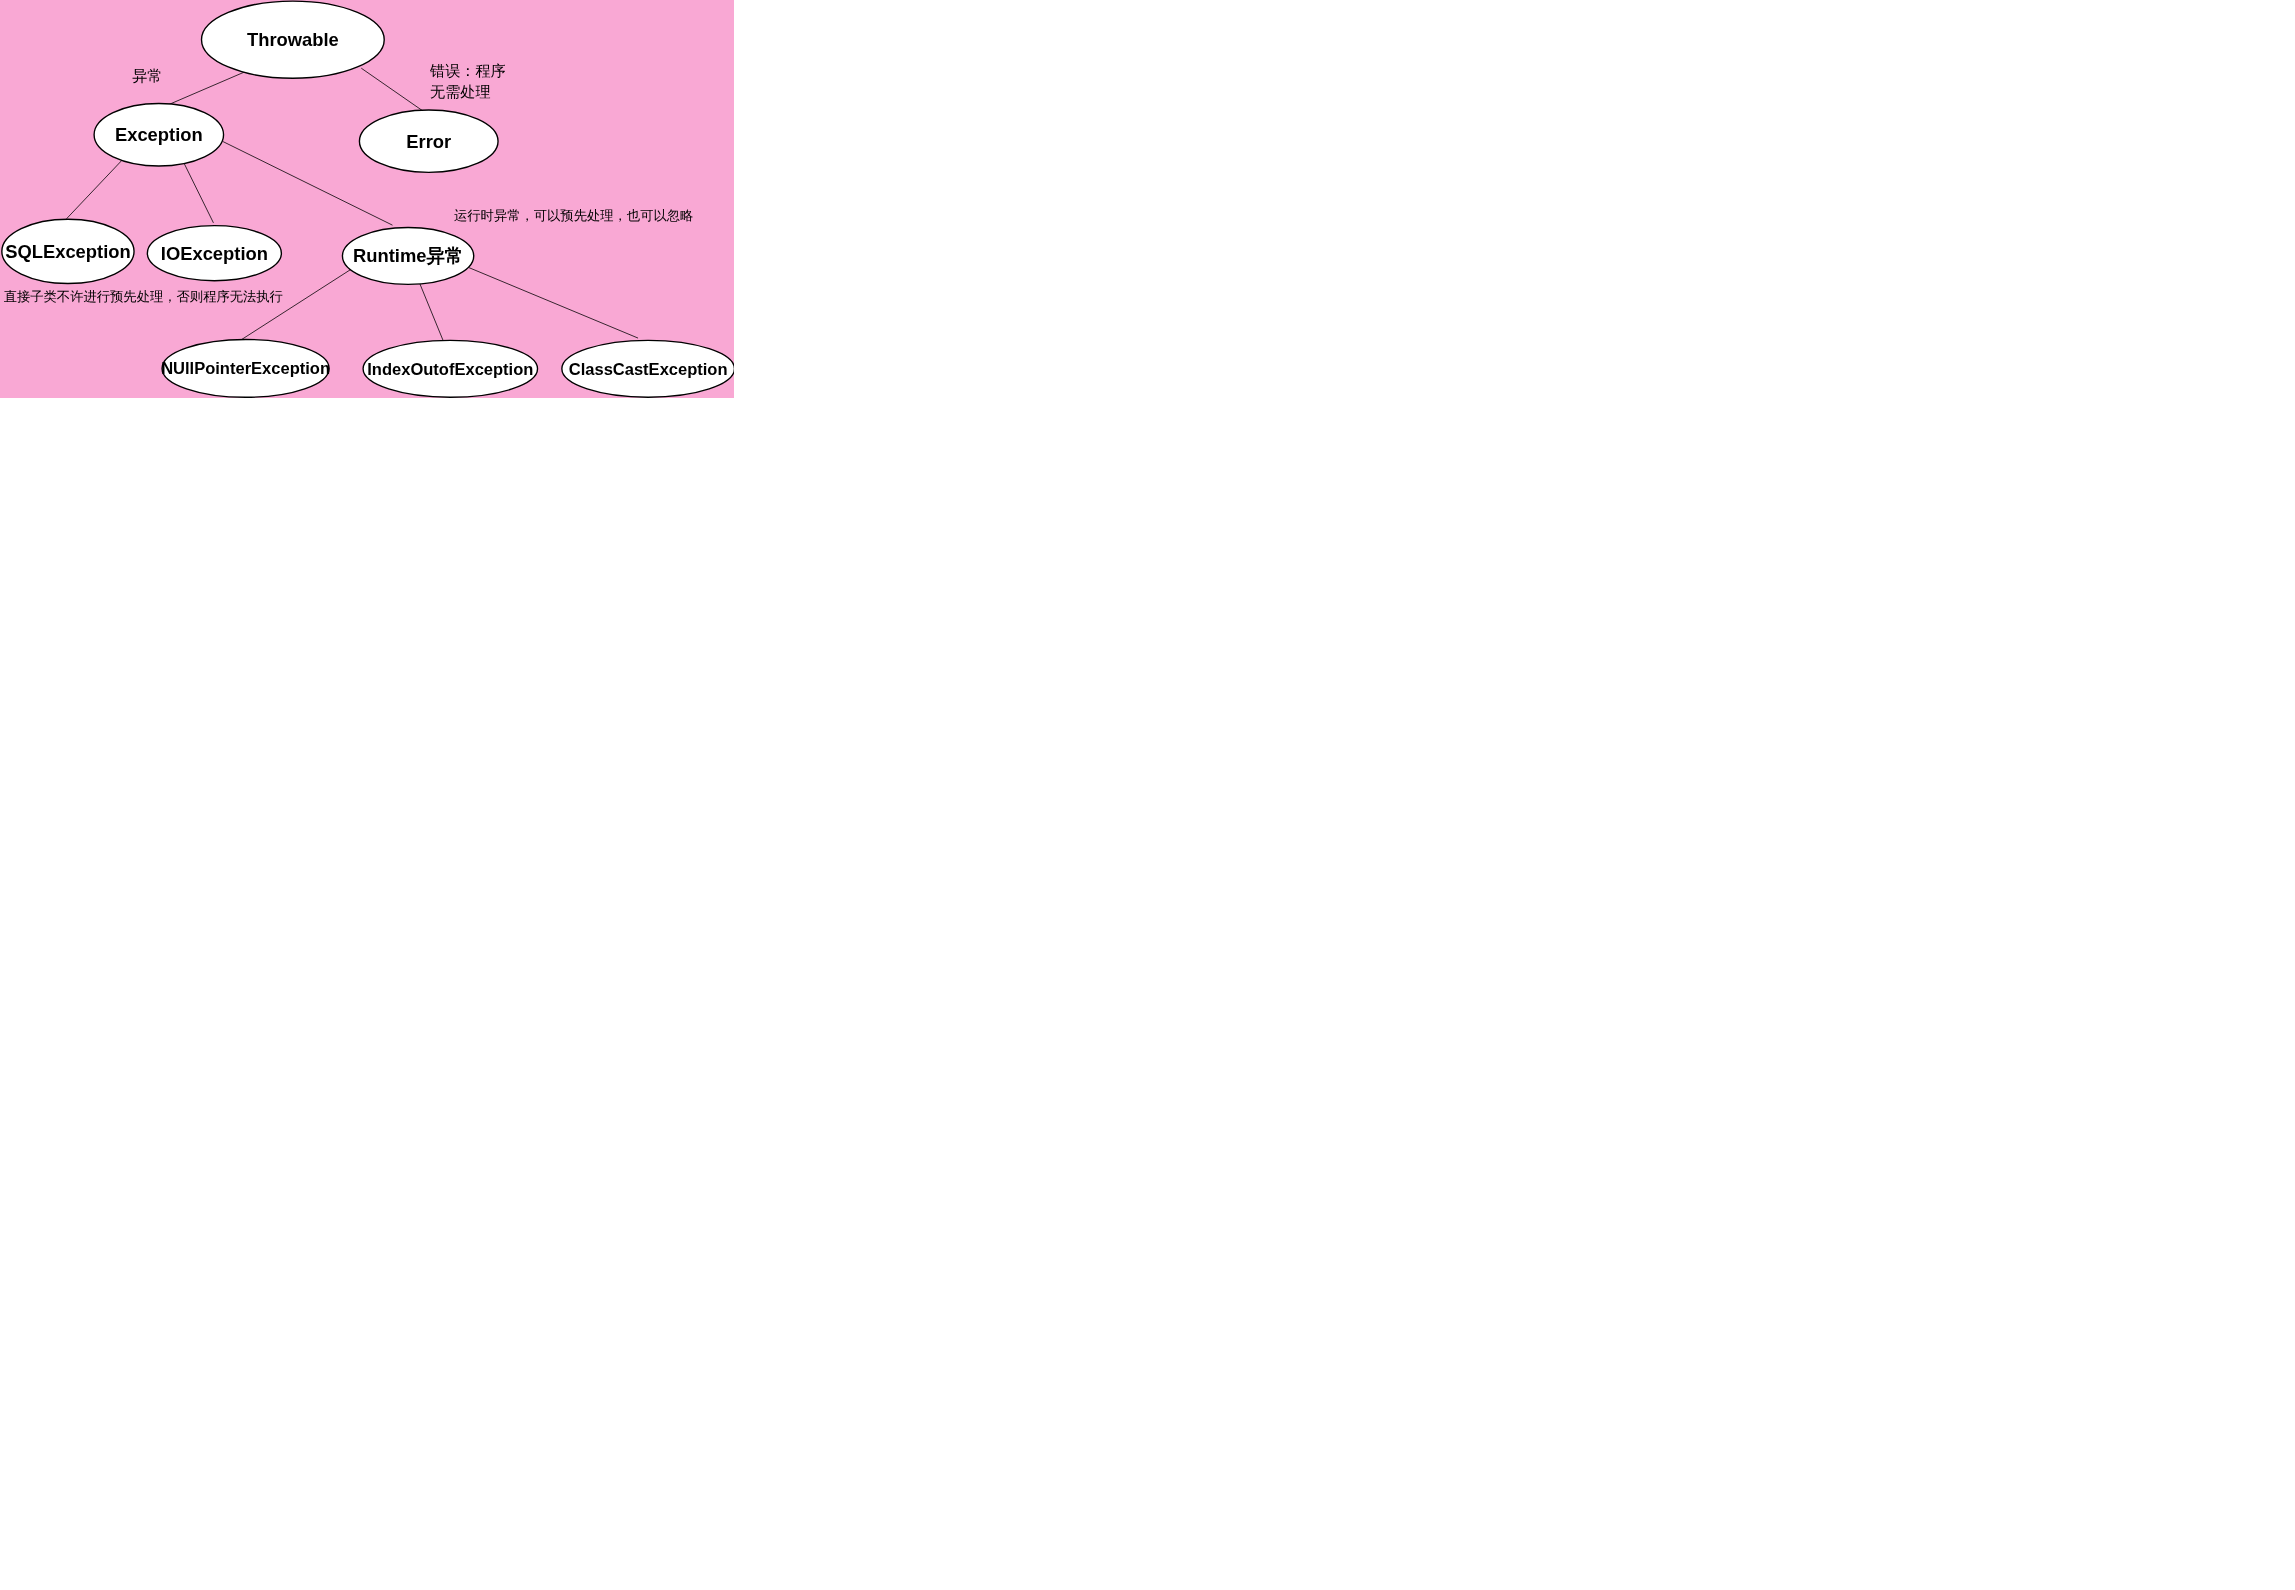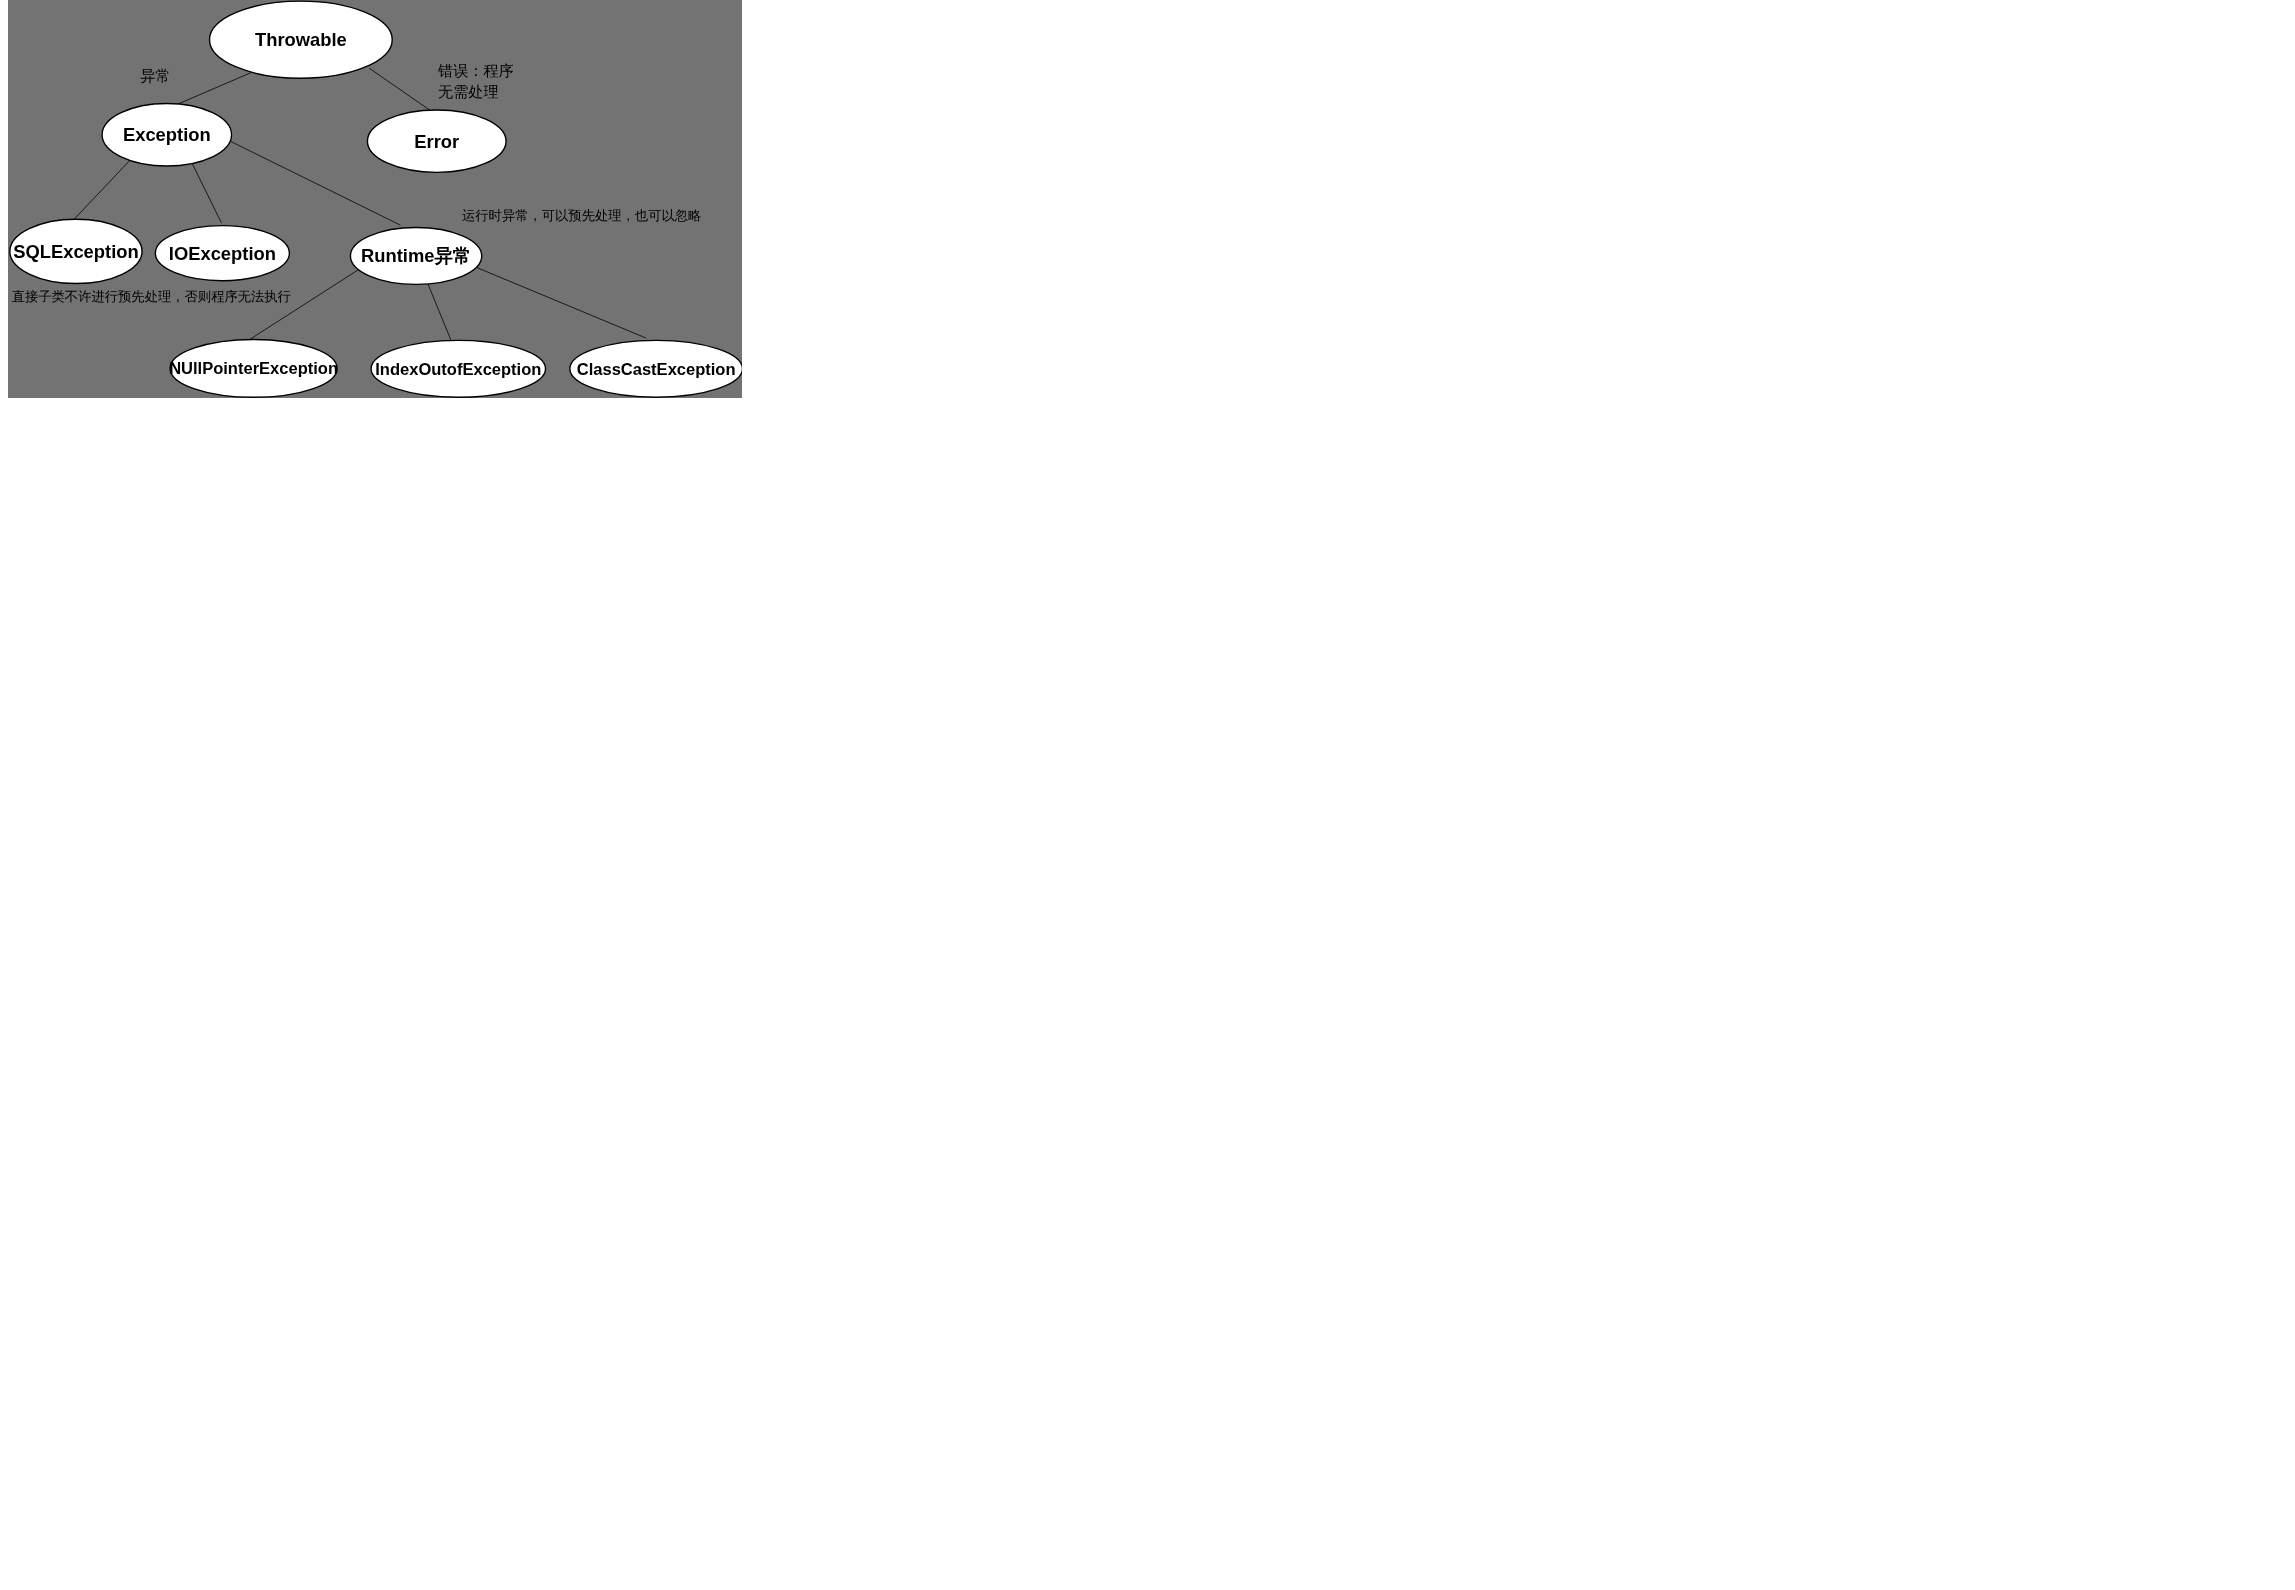--- a/index.html
+++ b/index.html
@@ -4,23 +4,22 @@
 <style>
   html, body {
     margin: 0;
     padding: 0;
     background: #ffffff;
   }
   .diagram-wrap {
     position: relative;
     width: 734px;
     height: 398px;
-    background: #737373;
+    background: #f9a8d4;
     overflow: hidden;
-    margin-left: 8px;
   }
   svg { display: block; }
   .node-ellipse {
     fill: #ffffff;
     stroke: #000000;
     stroke-width: 3;
   }
   .edge-line {
     stroke: #000000;
     stroke-width: 1.7;

